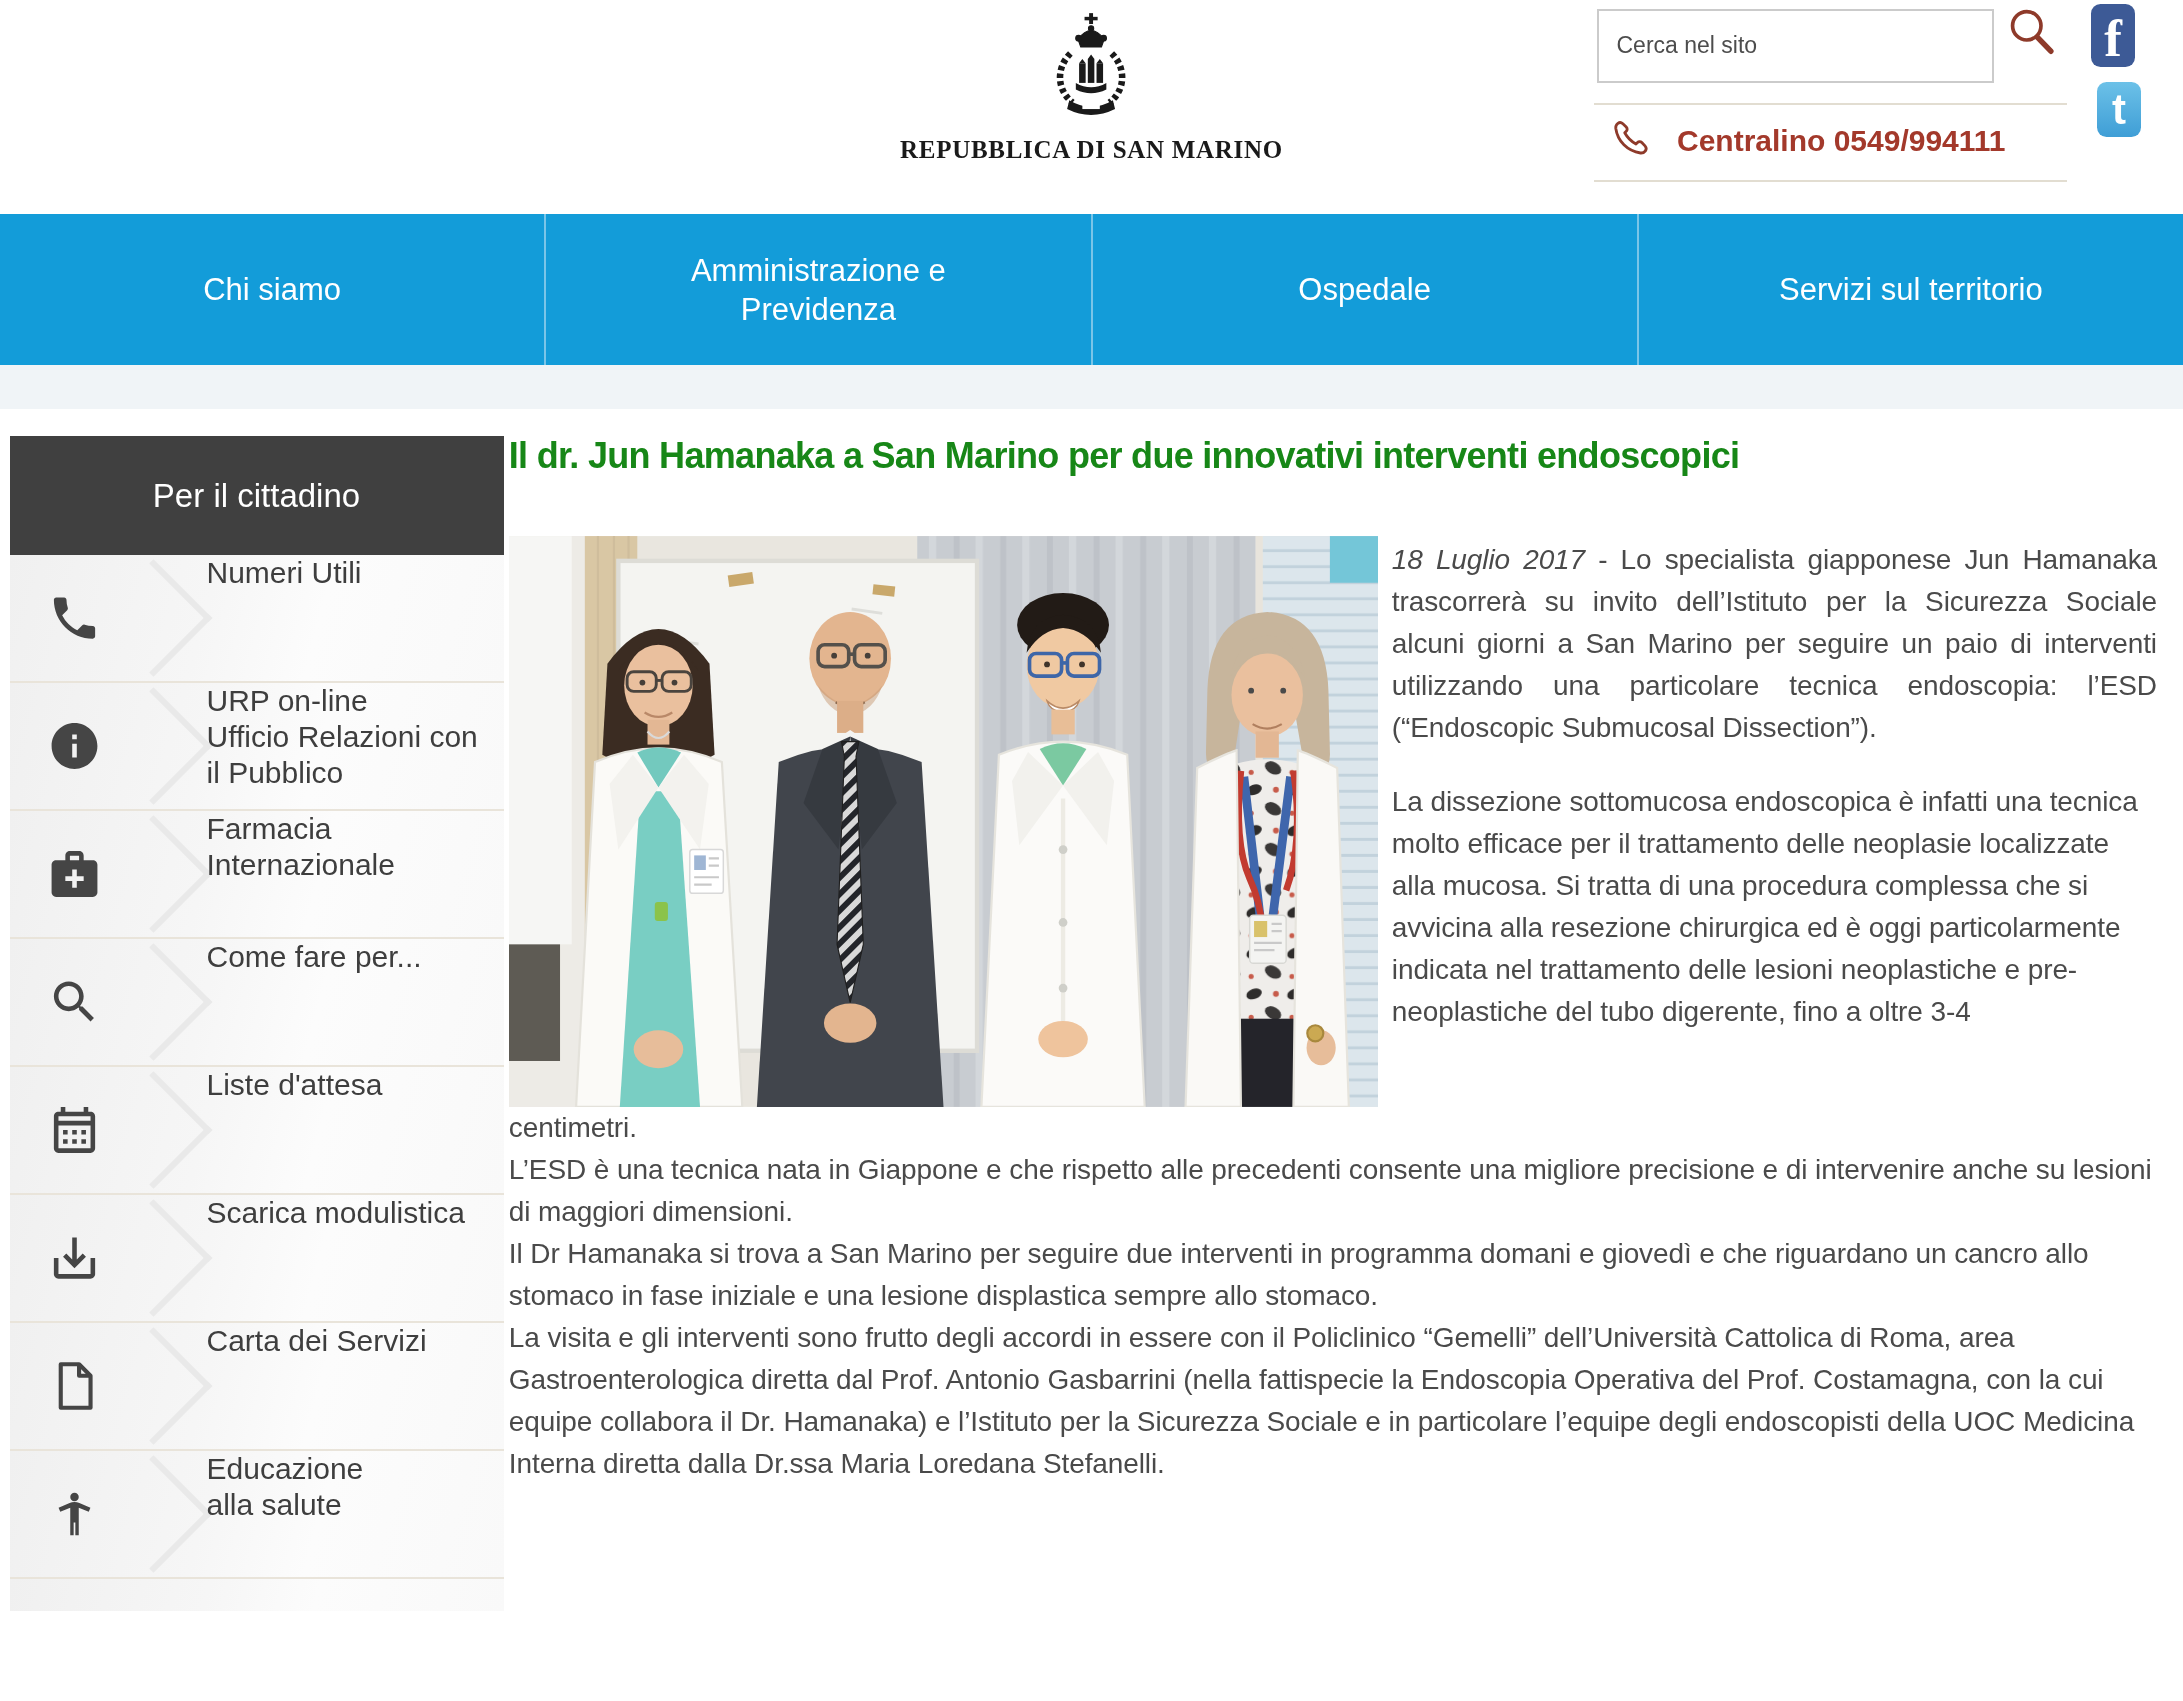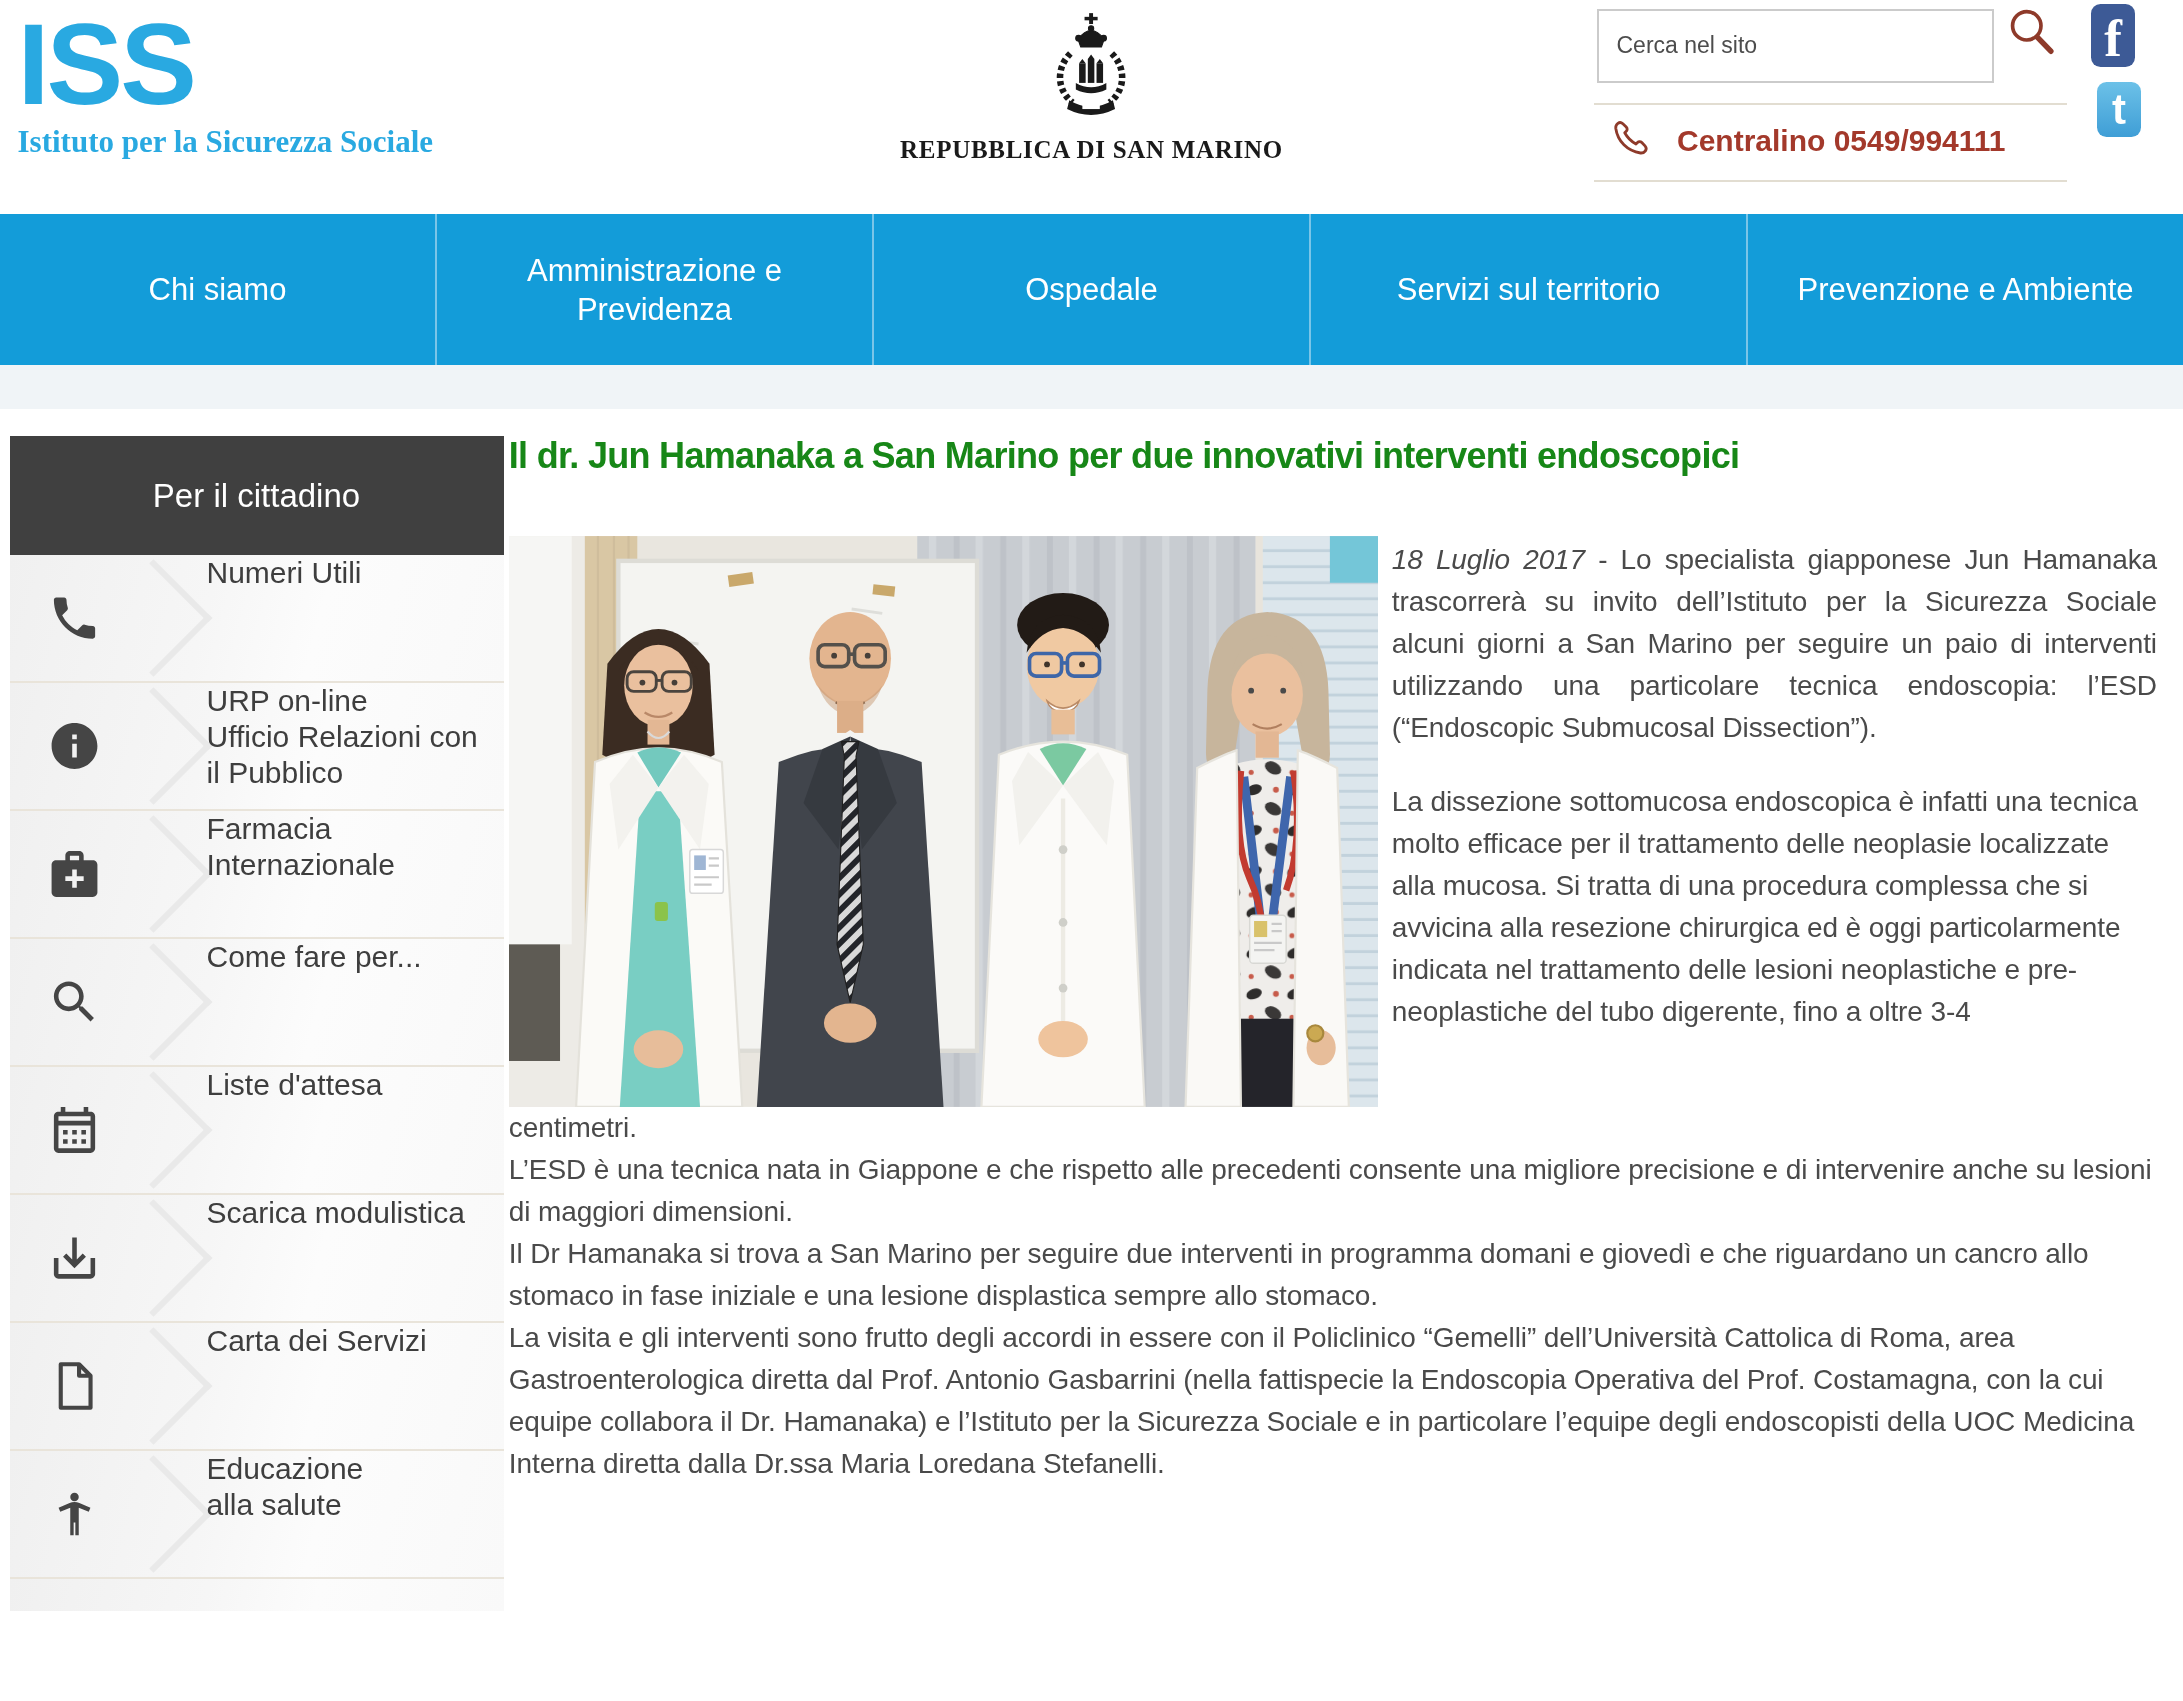--- a/index.html
+++ b/index.html
@@ -62,24 +62,20 @@
   .p3{margin-top:29px;}
   .p4{margin-top:40px;}
   .p5{margin-top:40px;}
   .article-footer{margin-top:45px;font-style:italic;}
   .date-intro{font-style:italic;}
 </style>
 </head>
 <body>
 
 <div class="header">
-  <div class="logo">
-    <div class="logo-title">ISS</div>
-    <div class="logo-sub">Istituto per la Sicurezza Sociale</div>
-  </div>
 
   <div class="emblem-wrap">
     <svg width="109" height="106" viewBox="0 0 100 97">
       <g fill="#1a1a1a" stroke="#1a1a1a">
         <rect x="48.2" y="0" width="3.6" height="10" stroke="none"></rect>
         <rect x="44" y="3.4" width="12" height="3.2" stroke="none"></rect>
         <path d="M38 24 Q50 8 62 24 L59.5 31 L40.5 31 Z" fill="#1a1a1a"></path>
         <circle cx="38.5" cy="23" r="2.6"></circle>
           <circle cx="61.5" cy="23" r="2.6"></circle>
           <circle cx="50" cy="14" r="2.4"></circle>
@@ -123,21 +119,20 @@
     <span>t</span>
   </div>
 </div>
 
 <div class="nav">
   <div class="nav-item"><span>Chi siamo</span></div>
   <div class="nav-item"><span>Amministrazione e
 Previdenza</span></div>
   <div class="nav-item"><span>Ospedale</span></div>
   <div class="nav-item"><span>Servizi sul territorio</span></div>
-  <div class="nav-item"><span>Prevenzione e Ambiente</span></div>
 </div>
 <div class="subnav-strip"></div>
 
 <div class="main">
 
   <div class="sidebar">
     <div class="sidebar-header">
       <span>Per il cittadino</span>
     </div>
 

